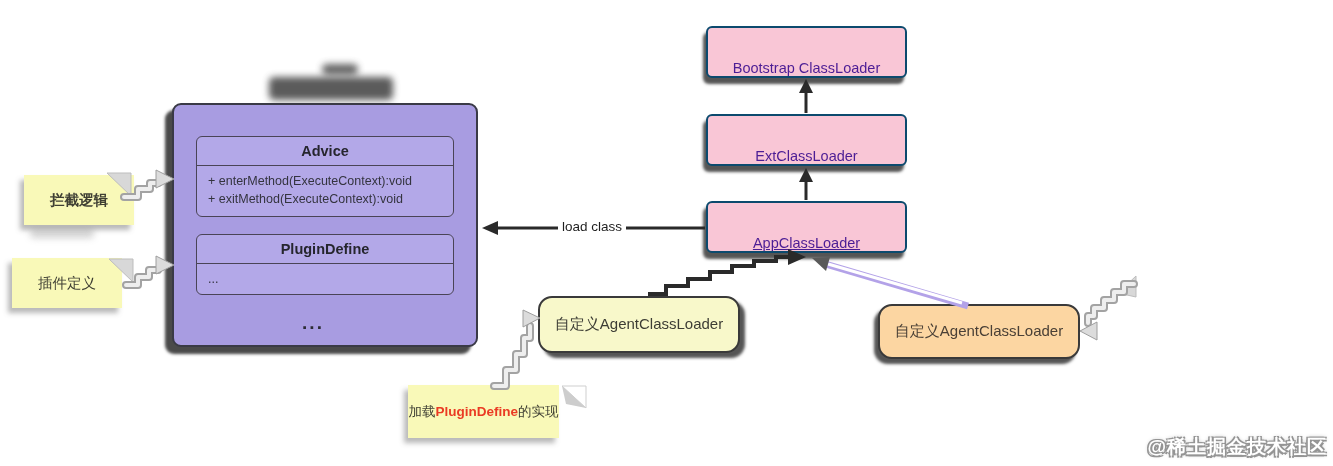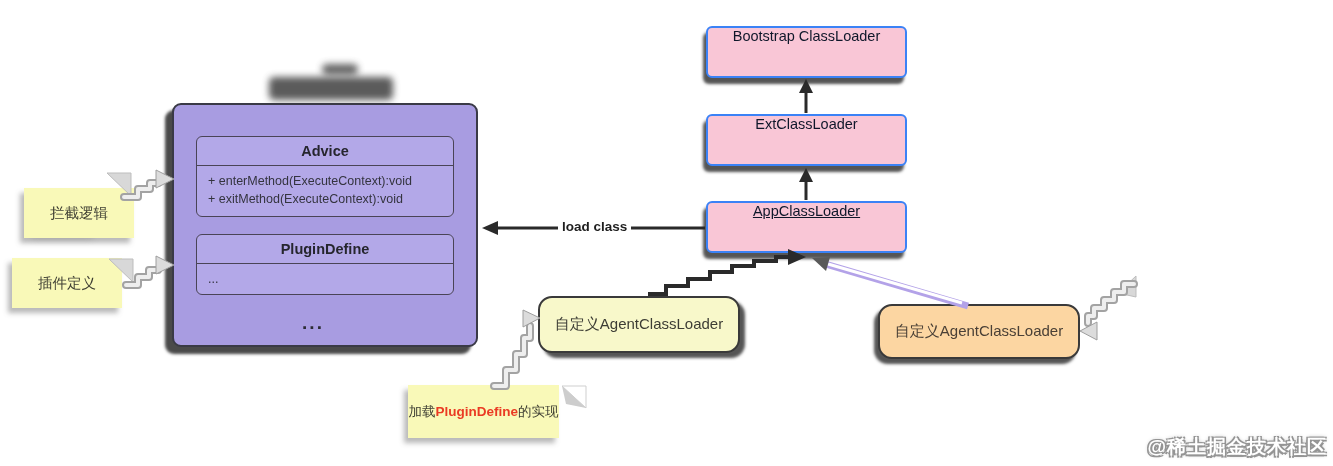--- a/index.html
+++ b/index.html
@@ -16,50 +16,50 @@
   .uml-advice { top:31px; height:81px; }
   .uml-plugin { top:129px; height:61px; }
   .uml-head { height:29px; line-height:29px; text-align:center; font-weight:bold;
               font-size:14.5px; color:#26262e; border-bottom:1.5px solid #4a4456; }
   .uml-body { padding:6px 11px 0 11px; font-size:12.5px; color:#34343f; line-height:1.45; }
   .pkg-ellipsis { position:absolute; left:0; right:24px; top:207px; text-align:center;
                   font-weight:bold; font-size:19px; letter-spacing:2px; color:#2c2c34; }
 
   
   .pink { position:absolute; left:706px; width:201px; height:52px;
-          background:#f9c6d6; border:2px solid #3b82f6; border-radius:6px;
+          background:#f9c6d6; border:2px solid #0c4a6e; border-radius:6px;
           box-shadow:-3px 6px 3px rgba(42,42,42,.8); z-index:2;
-          display:flex; align-items:flex-start; justify-content:center;
-          font-size:14.5px; color:#0f172a; }
+          display:flex; align-items:flex-end; justify-content:center;
+          font-size:14.5px; color:#4c1d95; }
   .pink.b1 { top:26px; } .pink.b2 { top:114px; } .pink.b3 { top:201px;text-decoration:underline; }
 
   
   .loader { position:absolute; border:2px solid #3a3a3a; border-radius:14px; z-index:2;
             display:flex; align-items:center; justify-content:center;
             font-size:15px; color:#3d3d35; }
   .loader.yellow { left:538px; top:296px; width:202px; height:57px; background:#f8f8ca;
                    box-shadow:5px 5px 3px rgba(42,42,42,.8); }
   .loader.orange { left:878px; top:304px; width:202px; height:55px; background:#fcd6a2;
                    box-shadow:-4px 5px 3px rgba(42,42,42,.8); color:#4a4036; }
 
   
   .note { position:absolute; background:#f9f9b8; z-index:2; color:#3f3f33;
           box-shadow:-4px 5px 5px rgba(100,100,100,.45);
           display:flex; align-items:center; justify-content:center; text-align:center; }
   .note.small { width:110px; height:50px; font-size:14.5px; }
-  .note.n1 { left:24px; top:188px; }
+  .note.n1 { left:24px; top:175px;font-weight:bold; }
   .note.n2 { left:12px; top:258px; }
   .note.n3 { left:408px; top:385px; width:151px; height:53px; font-size:13.5px; }
   .note.n4 { left:1138px; top:259px; width:177px; height:57px; font-size:13.5px;
              line-height:1.45; padding:2px 6px; }
   .hl { color:#ea3b23; font-weight:bold; }
 
   
   .edge-label { position:absolute; left:558px; top:218px; background:#ffffff;
-                padding:1px 4px; font-weight:bold; font-size:13.5px; color:#1e1e1e;
+                padding:1px 4px; font-weight:normal; font-size:13.5px; color:#1e1e1e;
                 z-index:6; }
 
   
   .blob { position:absolute; background:#3f3f3f; filter:blur(3.5px); z-index:1; }
   .blob.c1 { left:322px; top:64px; width:36px; height:11px; border-radius:5px; opacity:.8; }
   .blob.c2 { left:269px; top:77px; width:124px; height:23px; border-radius:5px; opacity:.85; }
   .blob.smudge { left:30px; top:229px; width:64px; height:9px; border-radius:4px;
                  background:#8f8f8f; opacity:.4; }
 
   

